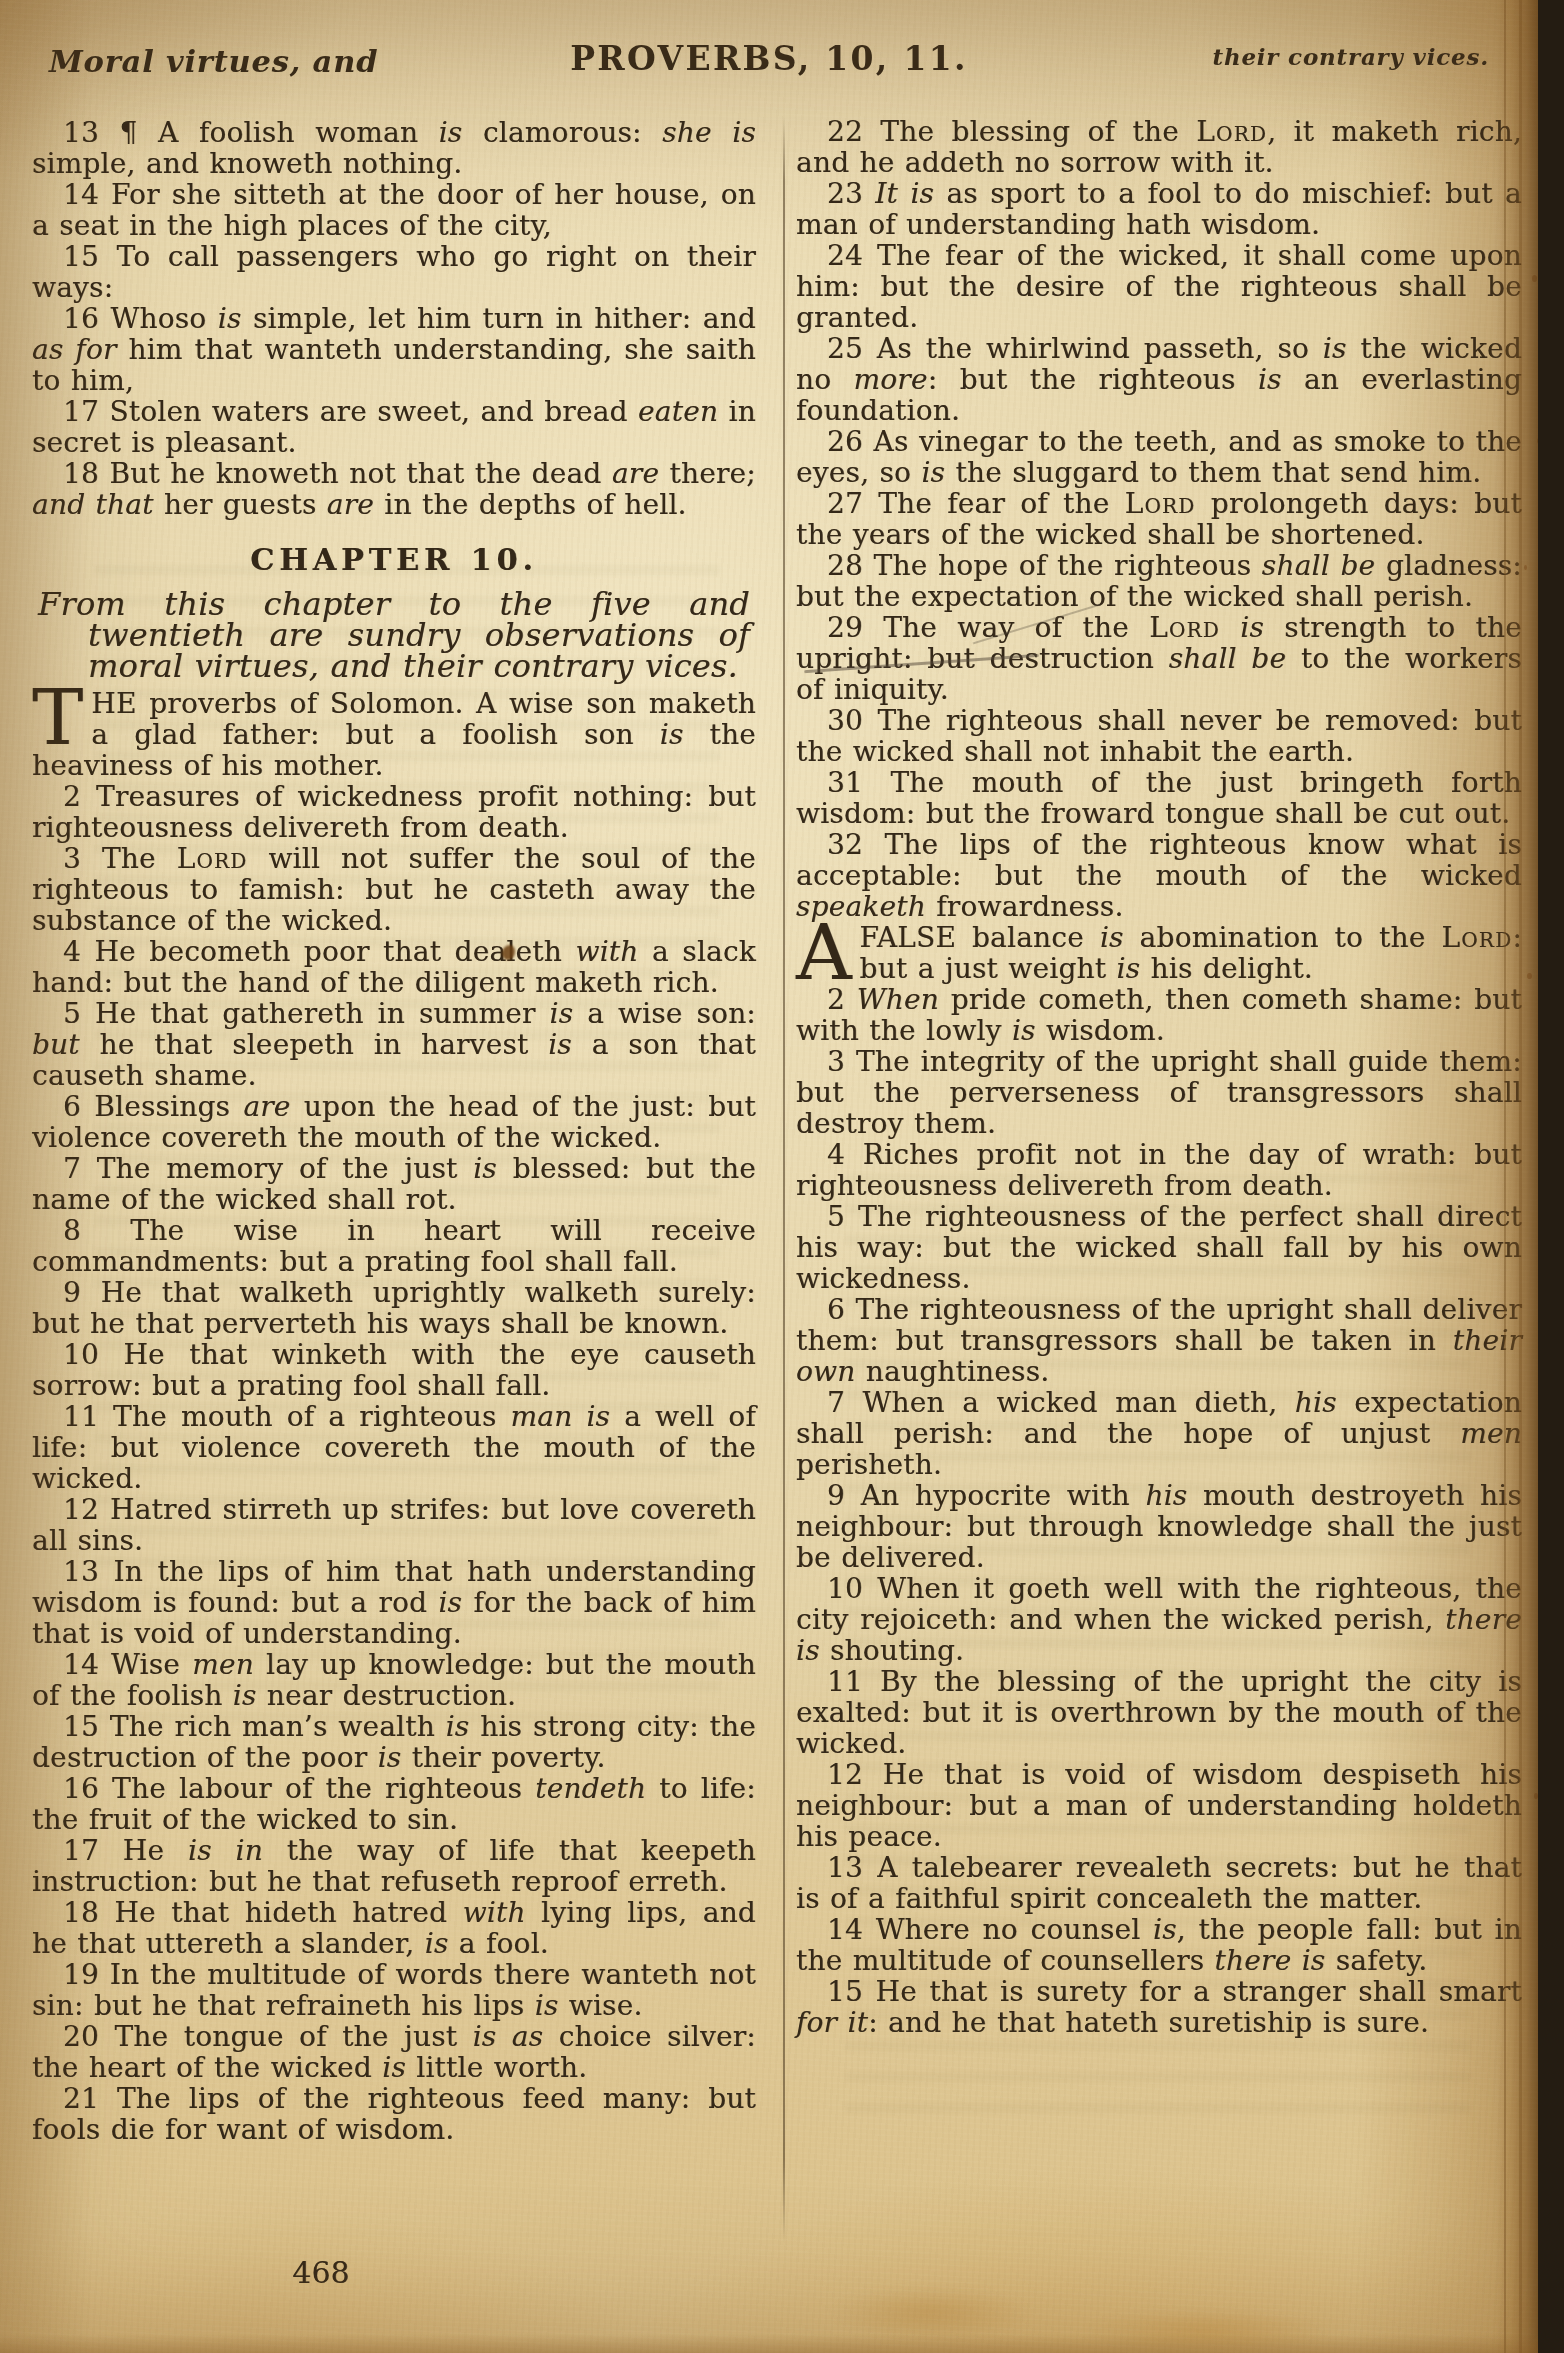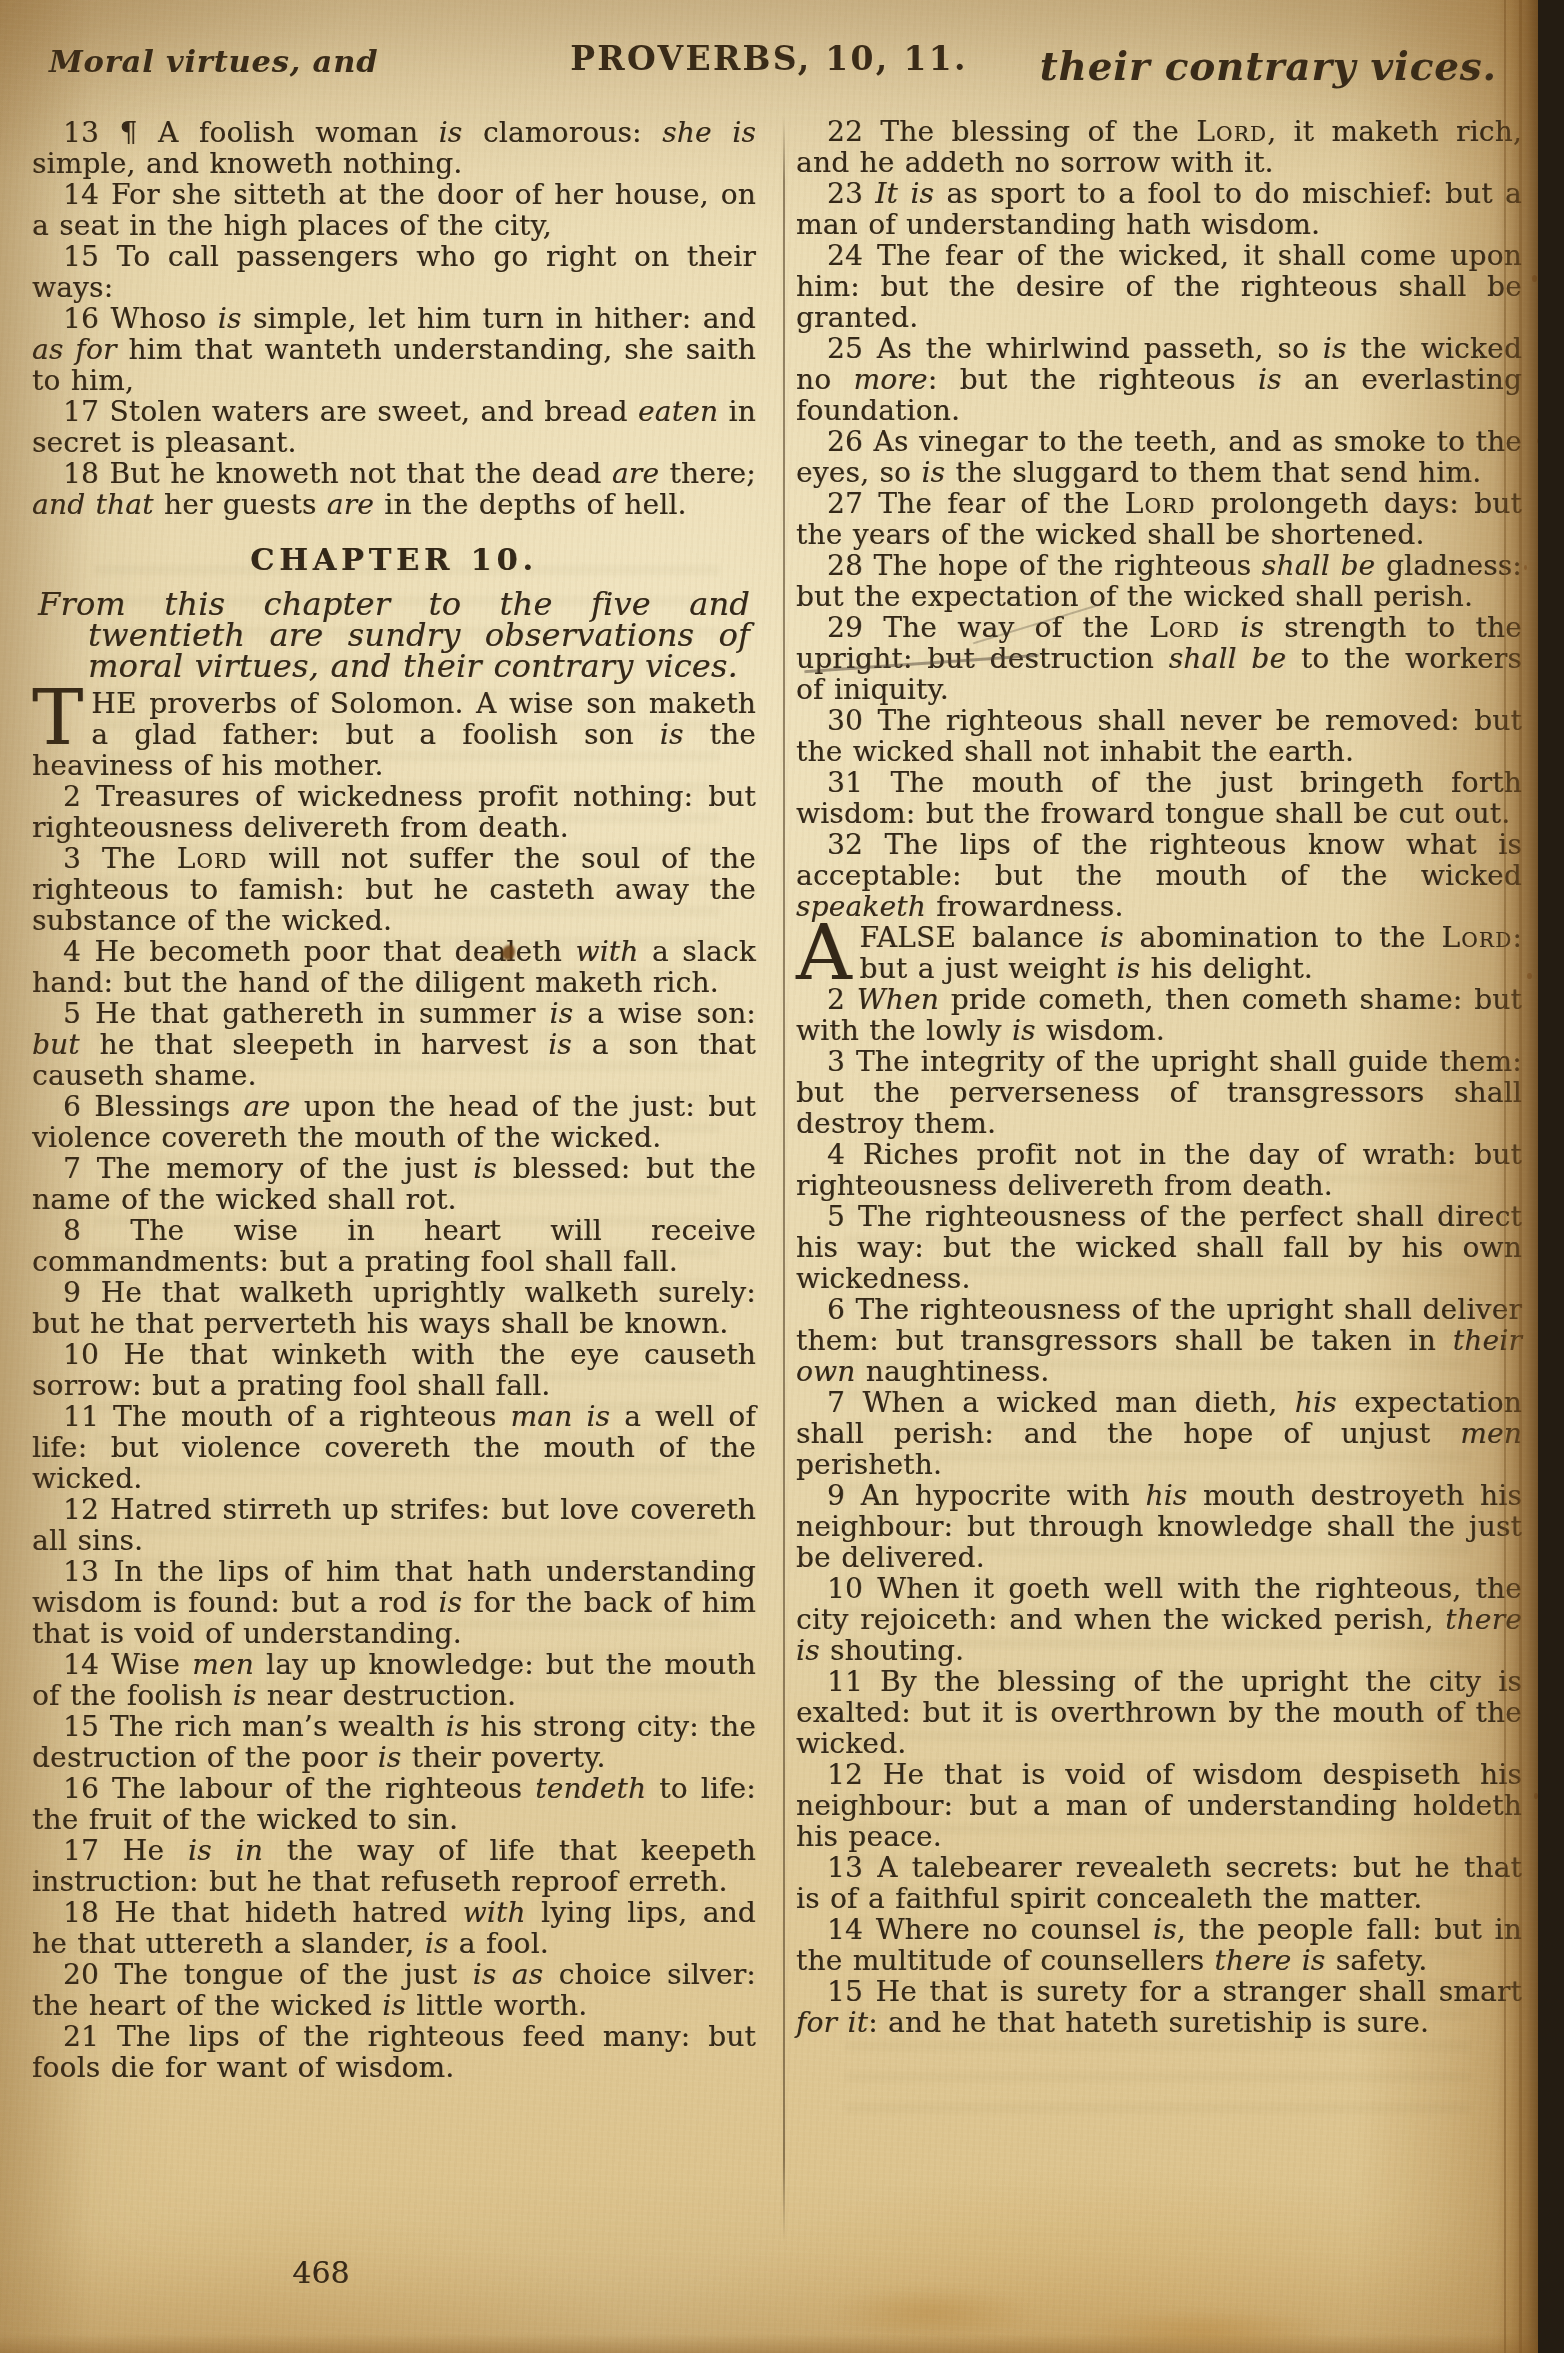--- a/index.html
+++ b/index.html
@@ -27,21 +27,21 @@
   .showthrough{
     position:absolute;z-index:0;opacity:.55;filter:blur(2.3px);pointer-events:none;
     background:repeating-linear-gradient(0deg, rgba(104,94,58,.075) 0 10.2px, transparent 10.2px 31px);
   }
   .st-left{left:94px;top:548px;width:626px;height:1174px;}
   .st-right{left:845px;top:1174px;width:626px;height:939px;}
 
   .running-head{position:absolute;top:38px;left:49px;right:39px;height:47px;z-index:2;}
   .rh-left{position:absolute;left:0;top:4.7px;font-style:italic;font-weight:bold;font-size:30.5px;letter-spacing:0.8px;}
   .rh-title{position:absolute;left:501px;width:438px;top:1px;text-align:center;font-size:33px;font-weight:bold;letter-spacing:2.3px;}
-  .rh-right{position:absolute;right:2px;top:4.7px;font-style:italic;font-weight:bold;font-size:39px;letter-spacing:0.8px;margin-left:44px;}
+  .rh-right{position:absolute;right:10px;top:4.7px;font-style:italic;font-weight:bold;font-size:23px;letter-spacing:0.8px;margin-left:44px;}
 
   .col{
     position:absolute;top:117px;width:724px;z-index:1;
     font-size:28px;line-height:31px;text-align:justify;
     letter-spacing:0.2px;word-spacing:1.2px;
     text-shadow:0.4px 0.2px 0.5px rgba(52,40,26,.45);
   }
   .col-left{left:32px;}
   .col-right{left:796px;width:726px;top:116px;}
   .verse{margin:0;text-indent:31px;}
@@ -119,20 +119,21 @@
       <p class="verse">9 He that walketh uprightly walketh surely: but he that perverteth his ways shall be known.</p>
       <p class="verse">10 He that winketh with the eye causeth sorrow: but a prating fool shall fall.</p>
       <p class="verse">11 The mouth of a righteous <i>man is</i> a well of life: but violence covereth the mouth of the wicked.</p>
       <p class="verse">12 Hatred stirreth up strifes: but love covereth all sins.</p>
       <p class="verse">13 In the lips of him that hath understanding wisdom is found: but a rod <i>is</i> for the back of him that is void of understanding.</p>
       <p class="verse">14 Wise <i>men</i> lay up knowledge: but the mouth of the foolish <i>is</i> near destruction.</p>
       <p class="verse">15 The rich man’s wealth <i>is</i> his strong city: the destruction of the poor <i>is</i> their poverty.</p>
       <p class="verse">16 The labour of the righteous <i>tendeth</i> to life: the fruit of the wicked to sin.</p>
       <p class="verse">17 He <i>is in</i> the way of life that keepeth instruction: but he that refuseth reproof erreth.</p>
       <p class="verse">18 He that hideth hatred <i>with</i> lying lips, and he that uttereth a slander, <i>is</i> a fool.</p>
+      <p class="verse">19 In the multitude of words there wanteth not sin: but he that refraineth his lips <i>is</i> wise.</p>
       <p class="verse">20 The tongue of the just <i>is as</i> choice silver: the heart of the wicked <i>is</i> little worth.</p>
       <p class="verse">21 The lips of the righteous feed many: but fools die for want of wisdom.</p>
     </div>
   <div class="divider"></div>
   <div class="col col-right">
       <p class="verse">22 The blessing of the <span class="sc">Lord</span>, it maketh rich, and he addeth no sorrow with it.</p>
       <p class="verse">23 <i>It is</i> as sport to a fool to do mischief: but a man of understanding hath wisdom.</p>
       <p class="verse">24 The fear of the wicked, it shall come upon him: but the desire of the righteous shall be granted.</p>
       <p class="verse">25 As the whirlwind passeth, so <i>is</i> the wicked no <i>more</i>: but the righteous <i>is</i> an everlasting foundation.</p>
       <p class="verse">26 As vinegar to the teeth, and as smoke to the eyes, so <i>is</i> the sluggard to them that send him.</p>

